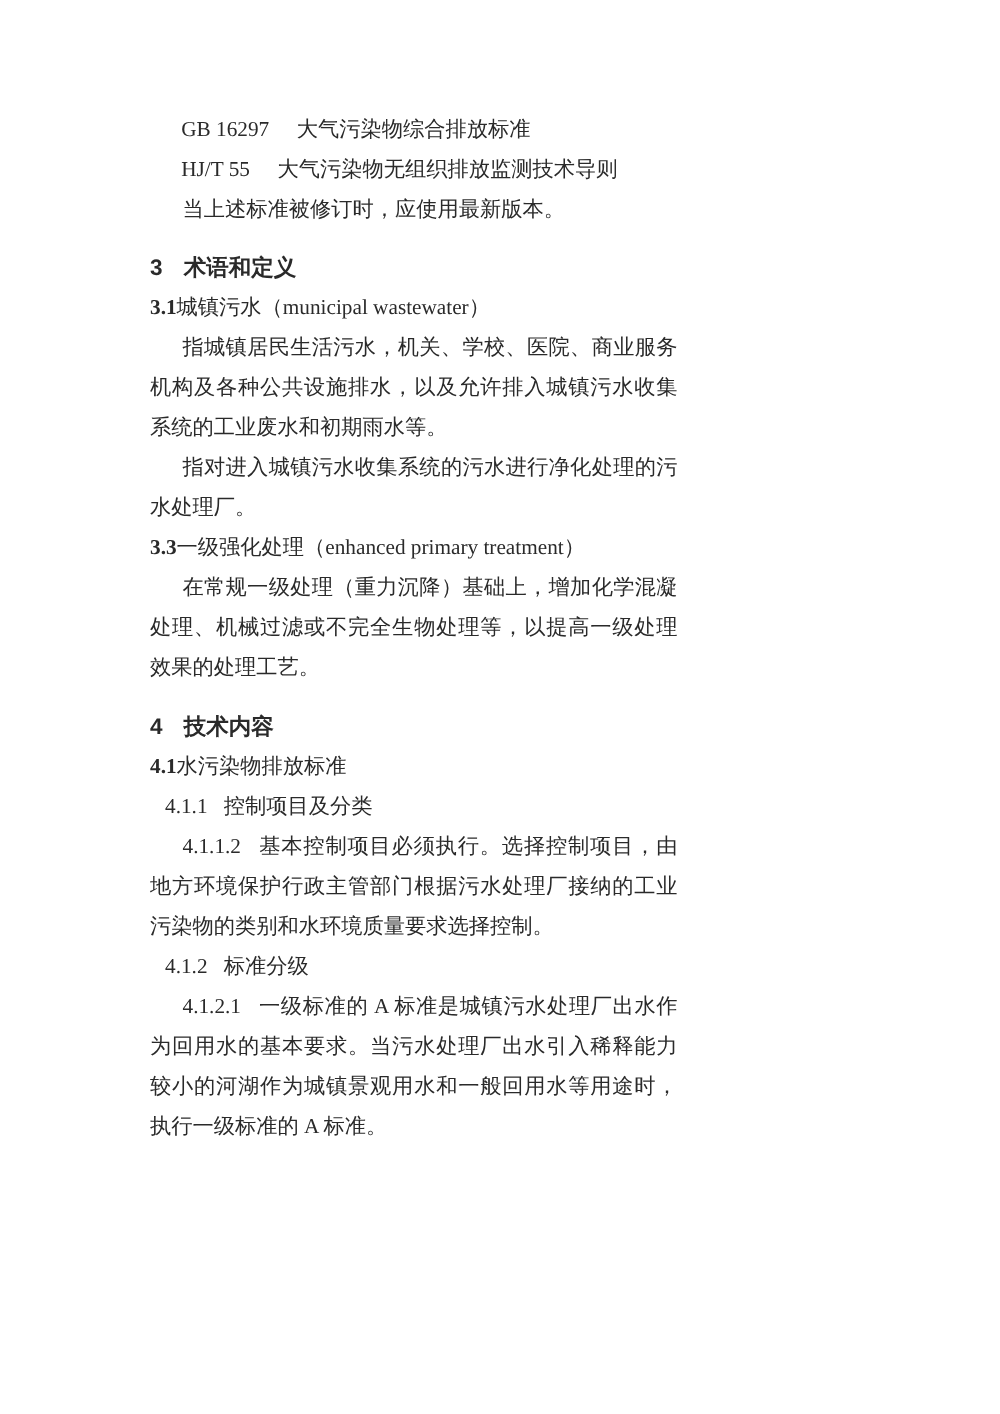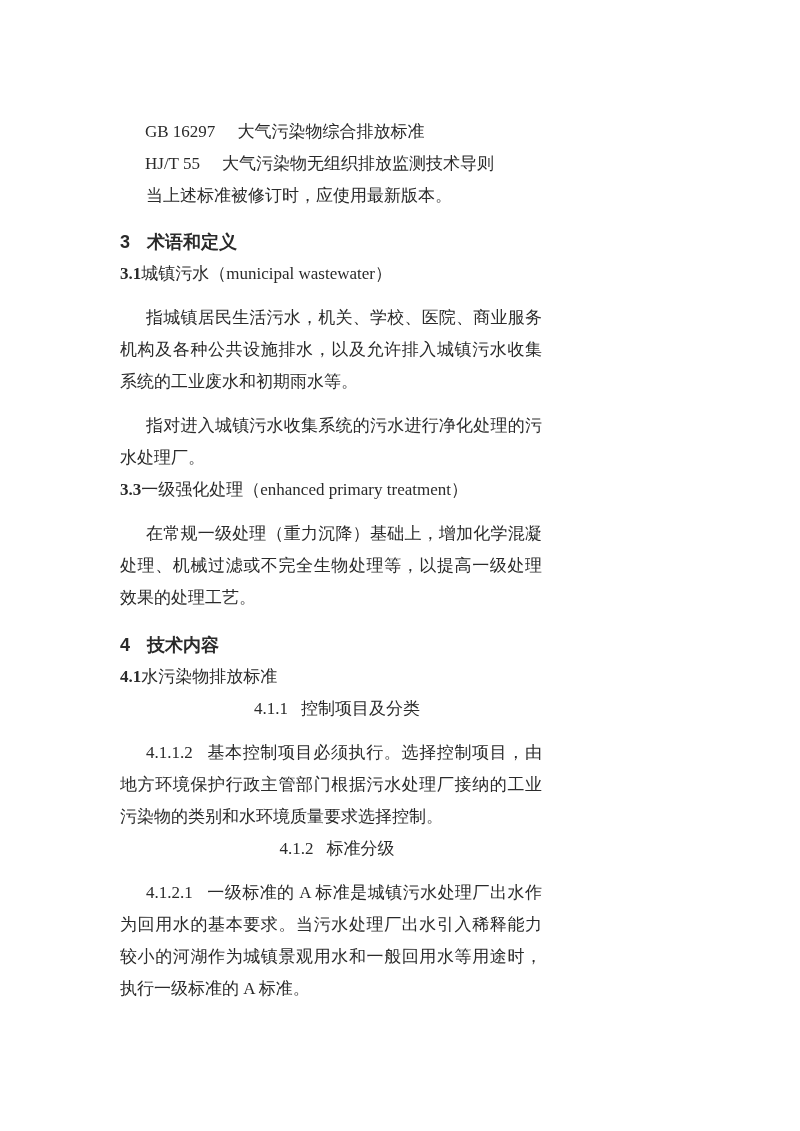--- a/index.html
+++ b/index.html
@@ -6,47 +6,47 @@
   body {
     width: 800px;
     height: 1131px;
     background: #ffffff;
     overflow: hidden;
   }
   .page {
     box-sizing: border-box;
     width: 648px;
     height: 1131px;
-    padding: 116px 106px 40px 120px;
+    padding: 88px 106px 40px 120px;
     font-family: "Liberation Serif", "DejaVu Serif", serif;
     font-size: 17px;
     line-height: 32px;
     color: #2a2a2a;
   }
   p { margin: 0; }
-  .just { text-align: justify; margin-top: 12px; }
+  .just { text-align: justify; }
   .indent { text-indent: 26px; }
   
   .ref-line { text-indent: 25px; }
   .ref-code { margin-right: 22px; white-space: nowrap; }
   
   .h-major {
     font-family: "Liberation Sans", "DejaVu Sans", sans-serif;
     font-weight: bold;
     font-size: 18px;
     line-height: 32px;
     margin-top: 14px;
   }
   .h-major .sec-num { margin-right: 17px; }
   .h-major.h-sec4 { margin-top: 15px; margin-bottom: 0; }
   
   .term-line { }
   .term-num { font-weight: bold; margin-right: 0; }
   
-  .sub3 { padding-left: 12px; text-align: center; }
+  .sub3 { padding-left: 12px; }
   .sub3 .sub-num { margin-right: 13px; }
   
   .pnum { margin-right: 14px; }
 </style>
 </head>
 <body>
 
 <div class="page">
 
   <div>

